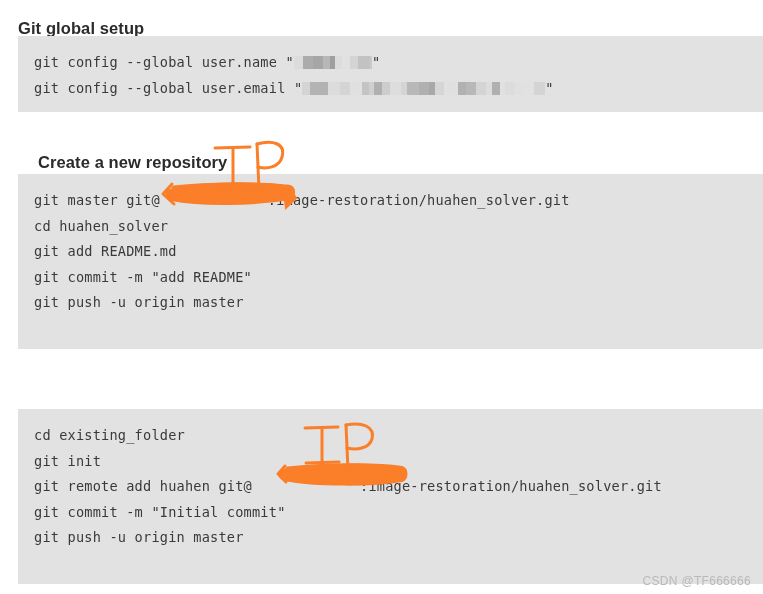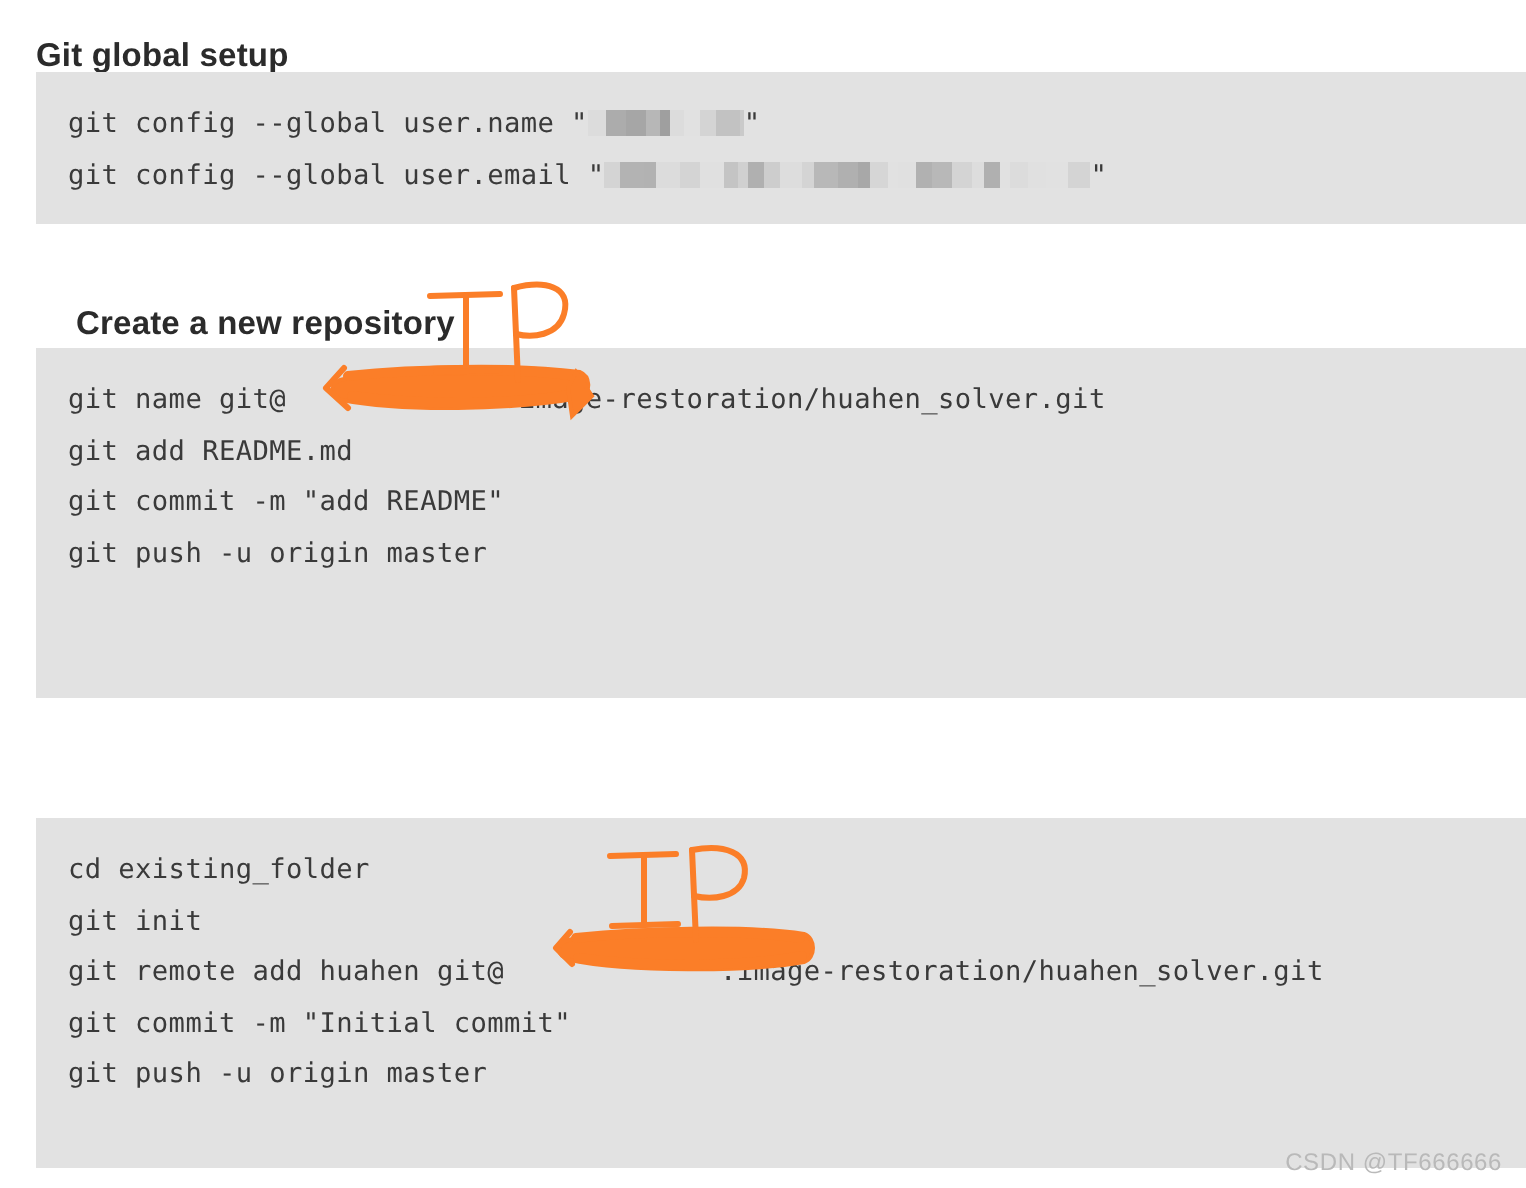--- a/index.html
+++ b/index.html
@@ -92,21 +92,22 @@
 
   <div class="code-block" style="top:36px; height:76px;">
     <div class="code-line"><span>git config --global user.name "</span><span class="mosaic" style="width: 78px;"><i style="left: 0px; width: 9px; background: rgb(218, 218, 218); opacity: 0.76;"></i><i style="left: 9px; width: 10px; background: rgb(154, 154, 154); opacity: 0.75;"></i><i style="left: 19px; width: 10px; background: rgb(154, 154, 154); opacity: 0.84;"></i><i style="left: 29px; width: 7px; background: rgb(174, 174, 174); opacity: 0.83;"></i><i style="left: 36px; width: 5px; background: rgb(154, 154, 154); opacity: 0.94;"></i><i style="left: 41px; width: 7px; background: rgb(218, 218, 218); opacity: 0.73;"></i><i style="left: 48px; width: 8px; background: rgb(224, 224, 224); opacity: 0.61;"></i><i style="left: 56px; width: 8px; background: rgb(207, 207, 207); opacity: 0.7;"></i><i style="left: 64px; width: 12px; background: rgb(174, 174, 174); opacity: 0.6;"></i><i style="left: 76px; width: 2px; background: rgb(189, 189, 189); opacity: 0.65;"></i></span><span>"</span></div>
 
     <div class="code-line"><span>git config --global user.email "</span><span class="mosaic" style="width: 243px;"><i style="left: 0px; width: 8px; background: rgb(207, 207, 207); opacity: 0.7;"></i><i style="left: 8px; width: 12px; background: rgb(174, 174, 174); opacity: 0.91;"></i><i style="left: 20px; width: 6px; background: rgb(174, 174, 174); opacity: 0.94;"></i><i style="left: 26px; width: 12px; background: rgb(218, 218, 218); opacity: 0.85;"></i><i style="left: 38px; width: 10px; background: rgb(207, 207, 207); opacity: 0.75;"></i><i style="left: 48px; width: 12px; background: rgb(224, 224, 224); opacity: 0.63;"></i><i style="left: 60px; width: 7px; background: rgb(189, 189, 189); opacity: 0.8;"></i><i style="left: 67px; width: 5px; background: rgb(207, 207, 207); opacity: 0.93;"></i><i style="left: 72px; width: 8px; background: rgb(174, 174, 174); opacity: 0.97;"></i><i style="left: 80px; width: 8px; background: rgb(189, 189, 189); opacity: 0.58;"></i><i style="left: 88px; width: 11px; background: rgb(218, 218, 218); opacity: 0.64;"></i><i style="left: 99px; width: 6px; background: rgb(207, 207, 207); opacity: 0.75;"></i><i style="left: 105px; width: 12px; background: rgb(174, 174, 174); opacity: 0.81;"></i><i style="left: 117px; width: 10px; background: rgb(154, 154, 154); opacity: 0.69;"></i><i style="left: 127px; width: 6px; background: rgb(154, 154, 154); opacity: 0.81;"></i><i style="left: 133px; width: 9px; background: rgb(207, 207, 207); opacity: 0.63;"></i><i style="left: 142px; width: 5px; background: rgb(224, 224, 224); opacity: 0.85;"></i><i style="left: 147px; width: 9px; background: rgb(224, 224, 224); opacity: 0.86;"></i><i style="left: 156px; width: 8px; background: rgb(174, 174, 174); opacity: 0.95;"></i><i style="left: 164px; width: 10px; background: rgb(154, 154, 154); opacity: 0.59;"></i><i style="left: 174px; width: 10px; background: rgb(207, 207, 207); opacity: 0.78;"></i><i style="left: 184px; width: 6px; background: rgb(218, 218, 218); opacity: 0.57;"></i><i style="left: 190px; width: 8px; background: rgb(174, 174, 174); opacity: 0.98;"></i><i style="left: 198px; width: 5px; background: rgb(224, 224, 224); opacity: 0.58;"></i><i style="left: 203px; width: 9px; background: rgb(218, 218, 218); opacity: 0.84;"></i><i style="left: 212px; width: 9px; background: rgb(224, 224, 224); opacity: 0.89;"></i><i style="left: 221px; width: 11px; background: rgb(224, 224, 224); opacity: 0.95;"></i><i style="left: 232px; width: 11px; background: rgb(207, 207, 207); opacity: 0.7;"></i></span><span>"</span></div>
   </div>
 
   <h2 class="section-heading" style="top:139px;margin-left:20px;">Create a new repository</h2>
 
   <div class="code-block" style="top:174px; height:175px;">
-    <div class="code-line"><span>git name git@</span><span class="mosaic" style="width: 108px; background: transparent;"></span><span>:image-restoration/huahen_solver.git</span></div>
+    <div class="code-line"><span>git master git@</span><span class="mosaic" style="width: 108px; background: transparent;"></span><span>:image-restoration/huahen_solver.git</span></div>
+    <div class="code-line">cd huahen_solver</div>
     <div class="code-line">git add README.md</div>
     <div class="code-line">git commit -m "add README"</div>
     <div class="code-line">git push -u origin master</div>
   </div>
 
   <div class="annotation" style="left:160px; top:138px; width:150px; height:86px;">
     <svg width="150" height="86" viewBox="0 0 150 86" aria-hidden="true">
 
       <path d="M10 52 C 40 44, 95 44, 130 48 C 135 50, 136 58, 130 61 C 95 67, 42 68, 11 62 C 5 60, 5 54, 10 52 Z" fill="#fb7e28" stroke="#fb7e28" stroke-width="2"></path>
       <path d="M14 50 C 50 46, 100 46, 128 50" stroke="#fb7e28" stroke-width="5" fill="none" stroke-linecap="round"></path>

